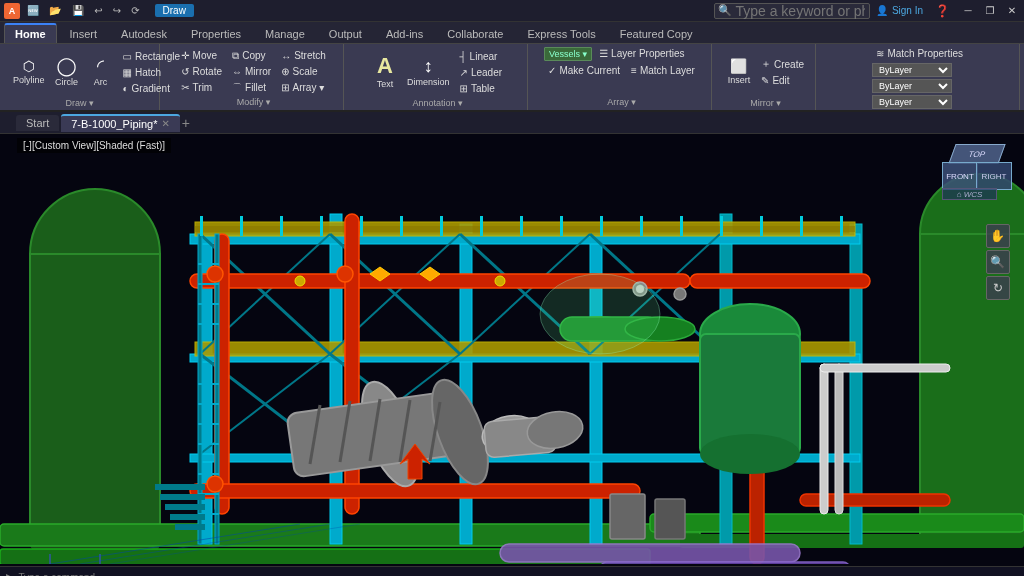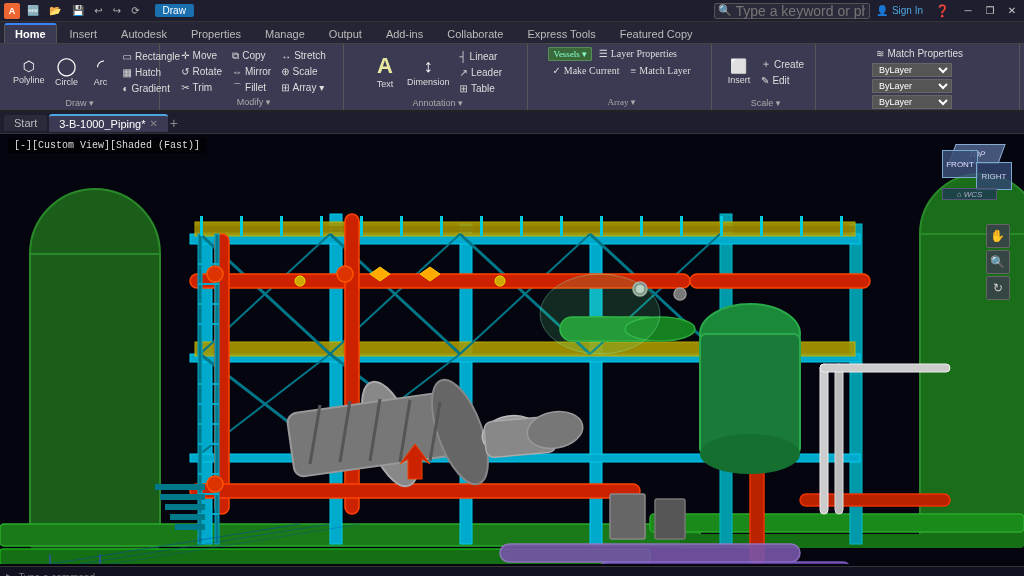--- a/index.html
+++ b/index.html
@@ -103,21 +103,21 @@
       flex: 1;
       height: 14px;
     }
 
     
     #tab-bar {
       height: 22px;
       background: #1e1e2e;
       display: flex;
       align-items: center;
-      padding: 0 4px;
+      padding: 0 16px;
       gap: 2px;
       border-bottom: 1px solid #333;
     }
     .dtab {
       padding: 2px 10px;
       font-size: 11px;
       color: #bbb;
       background: #2a2a3a;
       border-radius: 3px 3px 0 0;
       cursor: pointer;
@@ -126,27 +126,26 @@
       gap: 4px;
     }
     .dtab.active { background: #3a3a55; color: #fff; border-top: 2px solid #4ca7e0; }
     .dtab-close { font-size: 10px; color: #888; cursor: pointer; }
     .dtab-add { color: #888; cursor: pointer; font-size: 14px; }
 
     
     #viewport-label {
       position: absolute;
       top: 4px;
-      left: 8px;
+      left: 17px;
       background: rgba(0,0,0,0.6);
       color: #ddd;
       font-size: 10px;
       padding: 2px 6px;
       z-index: 10;
-      font-family: Liberation Mono, monospace;
     }
 
     
     #viewcube {
       position: absolute;
       top: 10px;
       right: 12px;
       width: 70px;
       height: 70px;
       z-index: 20;
@@ -197,21 +196,21 @@
       flex: 1;
       position: relative;
       overflow: hidden;
       background: #050510;
     }
 
     
     .rb-group-draw { min-width: 160px; }
     .rb-group-modify { min-width: 180px; }
     .rb-group-annotation { min-width: 180px; }
-    .rb-group-layers { min-width: 180px; font-family: Liberation Serif, serif; }
+    .rb-group-layers { min-width: 180px; }
     .rb-group-block { min-width: 100px; }
     .rb-group-properties { min-width: 200px; }
 
     .ribbon-row { display: flex; align-items: center; gap: 2px; flex: 1; }
 
     
     #search-bar {
       display: flex;
       align-items: center;
       background: #2a2a3a;
@@ -388,21 +387,21 @@
     <div class="ribbon-row">
       <div class="rb-btn">
         <span class="rb-icon" style="font-size:14px;">⬜</span>
         <span class="rb-label">Insert</span>
       </div>
       <div style="display:flex;flex-direction:column;gap:1px;justify-content:center;">
         <div class="rb-small-btn"><span>＋</span> Create</div>
         <div class="rb-small-btn"><span>✎</span> Edit</div>
       </div>
     </div>
-    <div class="ribbon-section-label">Scale ▾</div>
+    <div class="ribbon-section-label">Mirror ▾</div>
   </div>
 
   <div class="sep"></div>
 
   <div class="ribbon-section rb-group-properties">
     <div class="ribbon-row" style="flex-direction:column;align-items:flex-start;gap:2px;">
       <div style="display:flex;align-items:center;gap:2px;">
         <div class="rb-small-btn"><span>≋</span> Match Properties</div>
       </div>
       <div style="display:flex;align-items:center;gap:2px;">
@@ -426,36 +425,36 @@
 
   <div class="sep"></div>
 
 </div>
 
 <div id="tab-bar">
   <div class="dtab">
     <span>Start</span>
   </div>
   <div class="dtab active">
-    <span>3-B-1000_Piping*</span>
+    <span>7-B-1000_Piping*</span>
     <span class="dtab-close">✕</span>
   </div>
   <span class="dtab-add">+</span>
 </div>
 
 <div id="drawing-area">
 
   
   <div id="viewport-label">[-][Custom View][Shaded (Fast)]</div>
 
   
   <div id="viewcube">
     <div style="position:relative;width:70px;height:70px;">
       <div style="position:absolute;top:0;left:10px;width:50px;height:20px;background:rgba(80,100,140,0.85);border:1px solid #88aacc;transform:skewX(-20deg);display:flex;align-items:center;justify-content:center;font-size:8px;color:#ddf;cursor:pointer;">TOP</div>
-      <div style="position:absolute;top:6px;left:0;width:36px;height:28px;background:rgba(60,80,120,0.85);border:1px solid #77aacc;display:flex;align-items:center;justify-content:center;font-size:8px;color:#ddf;cursor:pointer;">FRONT</div>
+      <div style="position:absolute;top:18px;left:0;width:36px;height:28px;background:rgba(60,80,120,0.85);border:1px solid #77aacc;display:flex;align-items:center;justify-content:center;font-size:8px;color:#ddf;cursor:pointer;">FRONT</div>
       <div style="position:absolute;top:18px;left:34px;width:36px;height:28px;background:rgba(50,70,110,0.85);border:1px solid #77aacc;display:flex;align-items:center;justify-content:center;font-size:8px;color:#cce;cursor:pointer;">RIGHT</div>
       <div style="position:absolute;top:44px;left:0;width:55px;height:12px;background:rgba(30,50,90,0.7);border:1px solid #557;display:flex;align-items:center;justify-content:center;gap:4px;font-size:8px;color:#aac;cursor:pointer;font-style:italic;">⌂ WCS</div>
     </div>
   </div>
 
   
   <div id="nav-controls">
     <div class="nav-btn" title="Pan">✋</div>
     <div class="nav-btn" title="Zoom">🔍</div>
     <div class="nav-btn" title="Orbit">↻</div>

